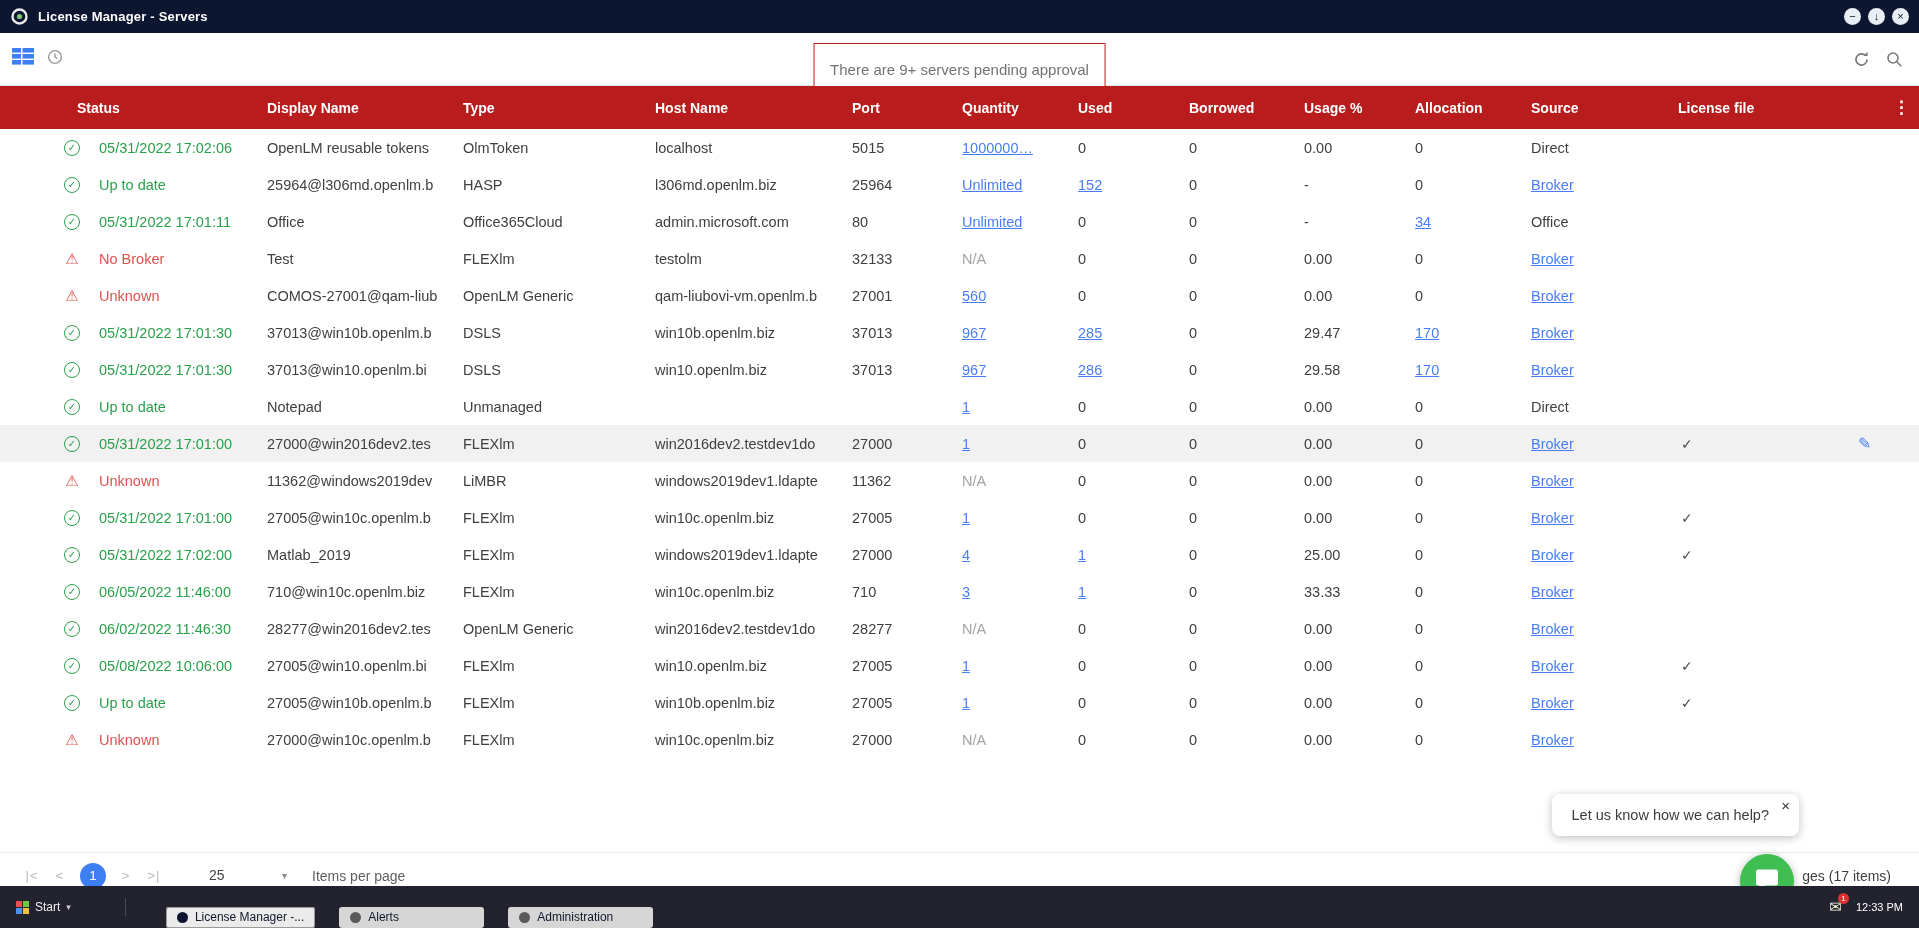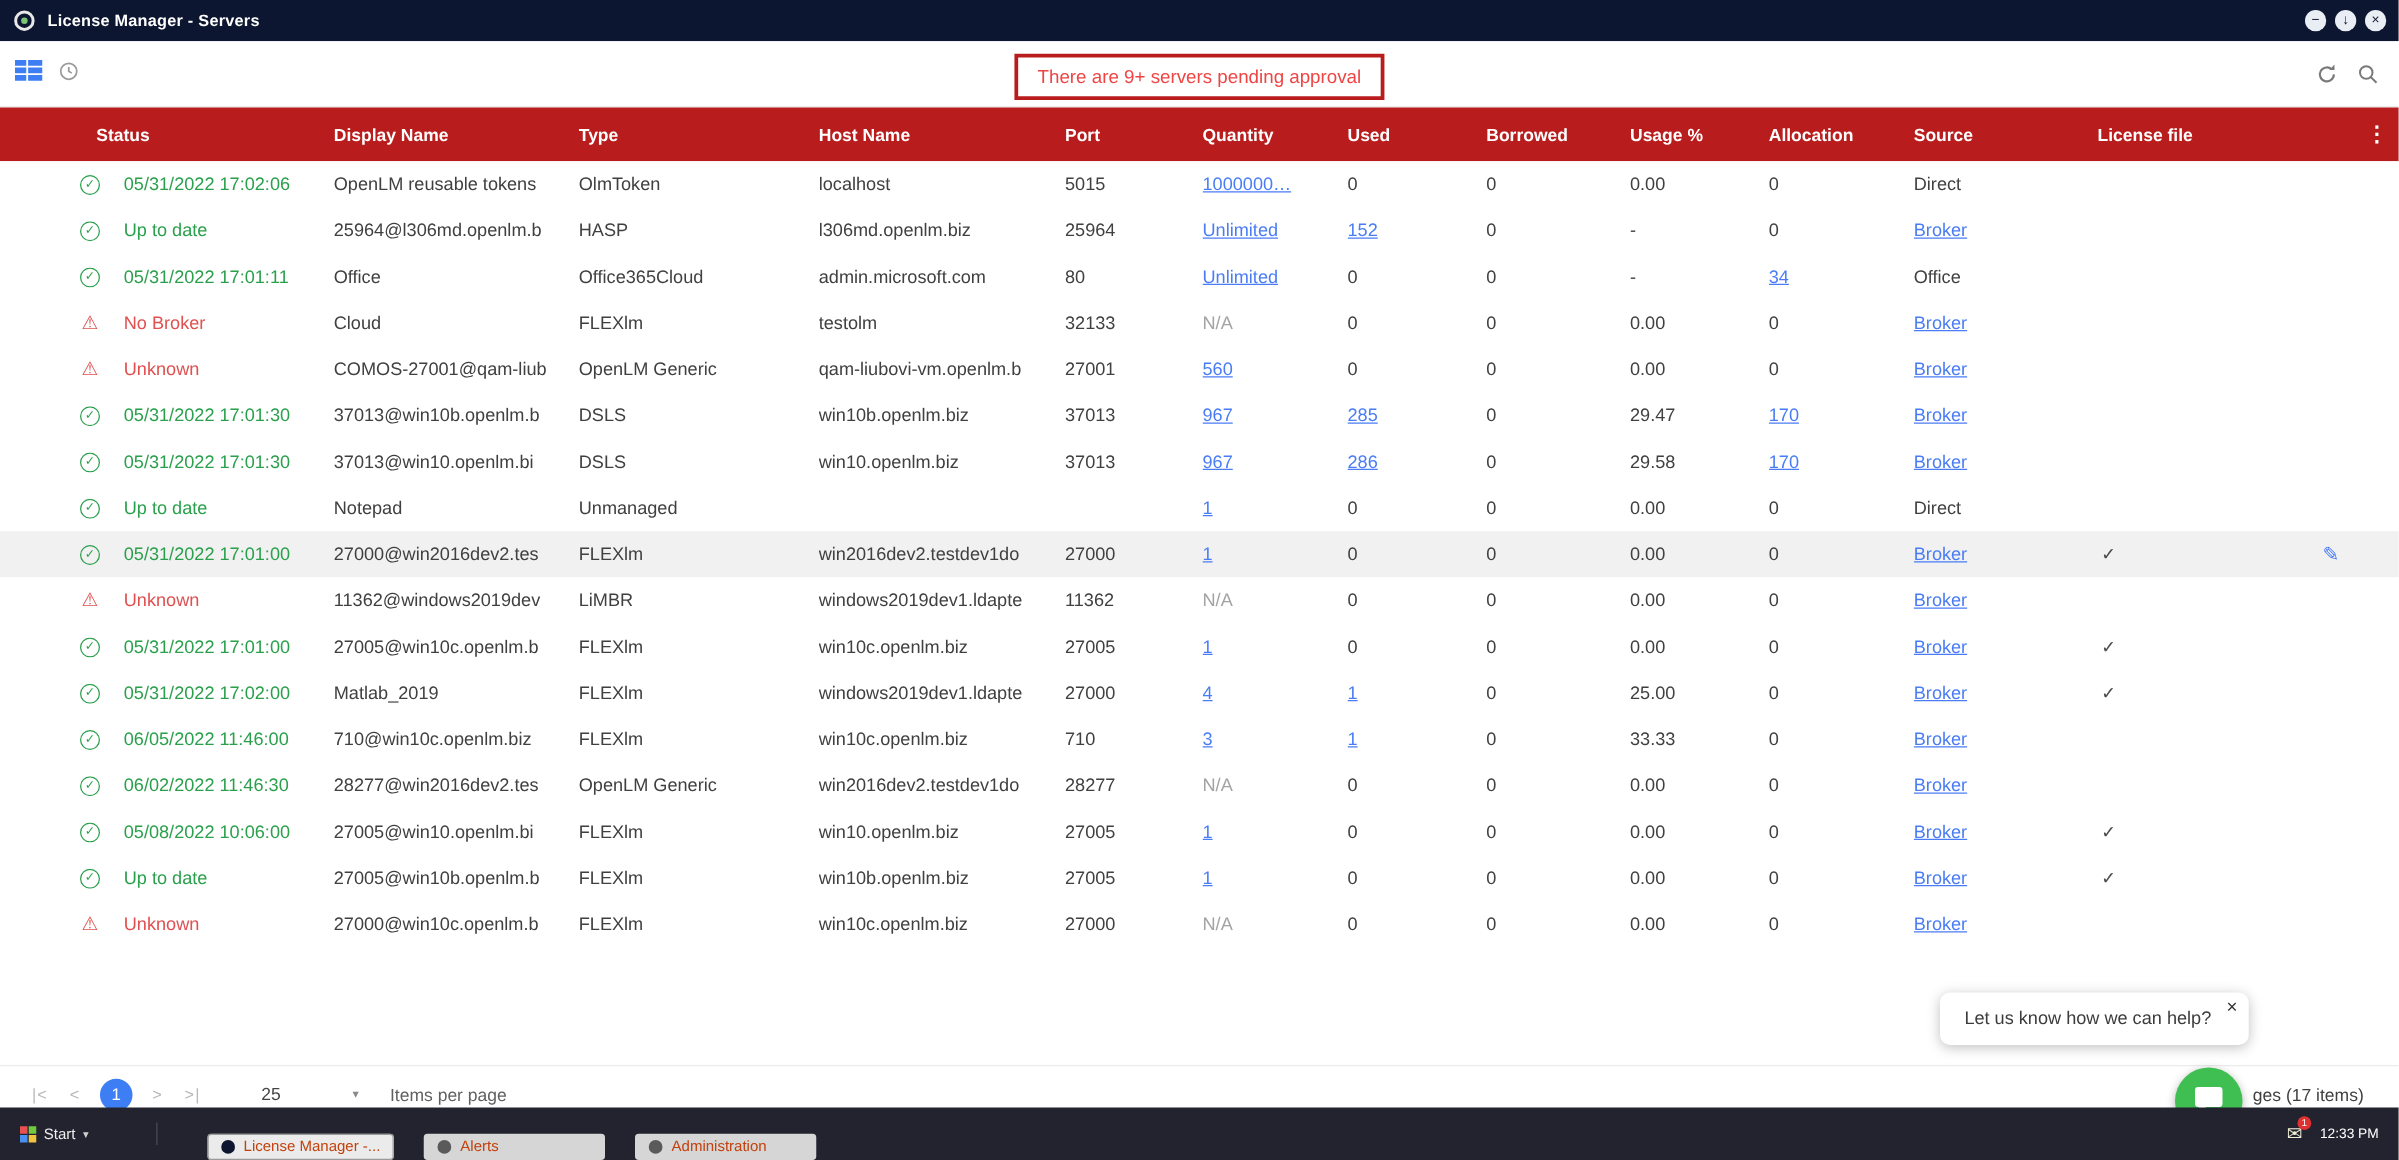--- a/index.html
+++ b/index.html
@@ -13,21 +13,21 @@
   .titlebar .title { color:#fff; font-size:13px; font-weight:bold; letter-spacing:.2px; }
   .winbtns { margin-left:auto; display:flex; gap:7px; align-items:center; }
   .winbtn { width:17px; height:17px; border-radius:50%; background:#e9edf4; color:#0d1630;
     font-size:11px; line-height:1; display:flex; align-items:center; justify-content:center; cursor:default; }
 
   
   .toolbar { position:absolute; top:33px; left:0; right:0; height:53px; background:#fff;
     border-bottom:1px solid #e6e6e6; }
   .tb-left { position:absolute; left:12px; top:15px; display:flex; gap:13px; align-items:center; }
   .notif { position:absolute; left:50%; top:10px; transform:translateX(-50%);
-    border:3px solid #b91c1c; color:#ef4444; font-size:15px; padding:7px 16px;
+    border:1px solid #b91c1c; color:#737373; font-size:15px; padding:17px 16px;
     background:#fff; white-space:nowrap; cursor:pointer; }
   .tb-right { position:absolute; right:16px; top:17px; display:flex; gap:15px; align-items:center; }
 
   
   .thead { position:absolute; top:86px; left:0; right:0; height:43px; background:#b91c1c;
     display:grid; grid-template-columns:77px 190px 196px 192px 197px 110px 116px 111px 115px 111px 116px 147px 172px 1fr;
     align-items:center; color:#fff; font-size:14px; font-weight:bold; }
   .thead .hcell { overflow:hidden; white-space:nowrap; padding-right:10px; cursor:pointer; }
   .thead .menu { justify-self:end; padding-right:9px; font-size:17px; cursor:pointer; }
 
@@ -73,21 +73,21 @@
   
   .taskbar { position:absolute; left:0; bottom:0; width:100%; height:42px; background:#23232f;
     display:flex; align-items:center; padding:0 10px; color:#eee; font-size:12px; }
   .start { display:flex; align-items:center; gap:6px; padding:2px 6px; cursor:pointer; }
   .start-logo { display:grid; grid-template-columns:6px 6px; grid-template-rows:6px 6px; gap:1px; }
   .start-logo span:nth-child(1){ background:#e85151; } .start-logo span:nth-child(2){ background:#6fca3d; }
   .start-logo span:nth-child(3){ background:#4a90f0; } .start-logo span:nth-child(4){ background:#f2c33d; }
   .start .caret { font-size:9px; color:#cfcfcf; }
   .tdivider { width:1px; height:18px; background:#4a4a58; margin:0 14px 0 48px; }
   .titems { display:flex; align-items:center; gap:24px; margin-left:26px; }
-  .titem { display:flex; align-items:center; gap:7px; background:#d6d6d6; color:#c2410c; height:21px;
+  .titem { display:flex; align-items:center; gap:7px; background:#d6d6d6; color:#0f172a; height:21px;
     padding:0 11px; border-radius:3px; min-width:145px; cursor:pointer;margin-top:20px; }
   .titem.active { background:#ebebeb; box-shadow:inset 0 0 0 1px #9a9a9a; }
   .titem-icon { width:11px; height:11px; border-radius:50%; background:#5a5a5a; flex:none; }
   .titem.active .titem-icon { background:#0d1630; }
   .titem span.lbl { overflow:hidden; white-space:nowrap; max-width:118px; }
   .tray { margin-left:auto; display:flex; align-items:center; gap:14px; padding-right:6px; }
   .mail { position:relative; font-size:15px; color:#efefd8; cursor:pointer; }
   .mail .badge { position:absolute; top:-5px; right:-7px; background:#e03030; color:#fff; font-size:8px;
     min-width:11px; height:11px; border-radius:6px; display:flex; align-items:center; justify-content:center;
     padding:0 2px; }
@@ -215,21 +215,21 @@
         <div class="c"><span>Office</span></div>
         <div class="c"></div>
         <div class="c"></div>
       </div>
       <div class="trow">
         <div class="c gut"></div>
         <div class="c icn">
           <span class="ic-warn">⚠</span>
         </div>
         <div class="c status warn-text">No Broker</div>
-        <div class="c">Cloud</div>
+        <div class="c">Test</div>
         <div class="c">FLEXlm</div>
         <div class="c">testolm</div>
         <div class="c">32133</div>
         <div class="c"><span class="na">N/A</span></div>
         <div class="c"><span>0</span></div>
         <div class="c">0</div>
         <div class="c">0.00</div>
         <div class="c"><span>0</span></div>
         <div class="c"><span class="link">Broker</span></div>
         <div class="c"></div>

